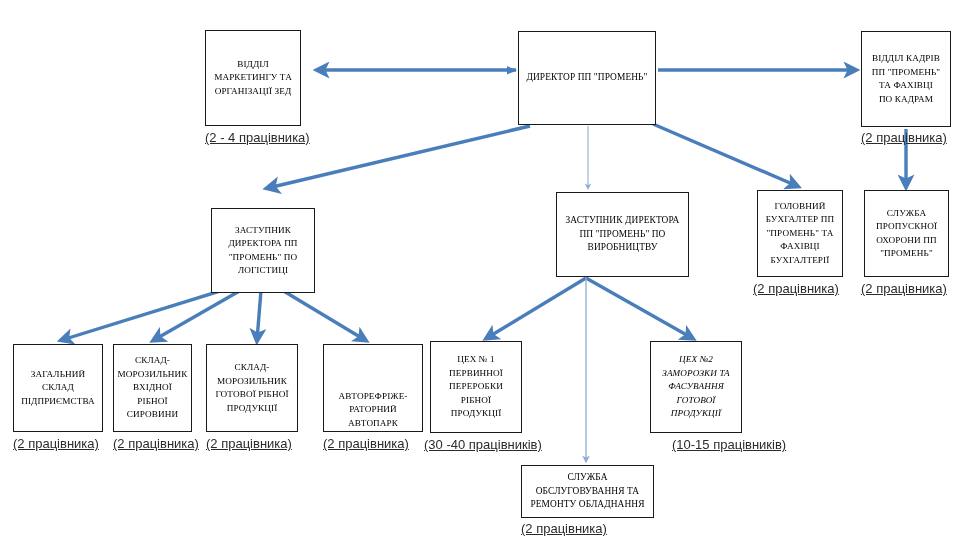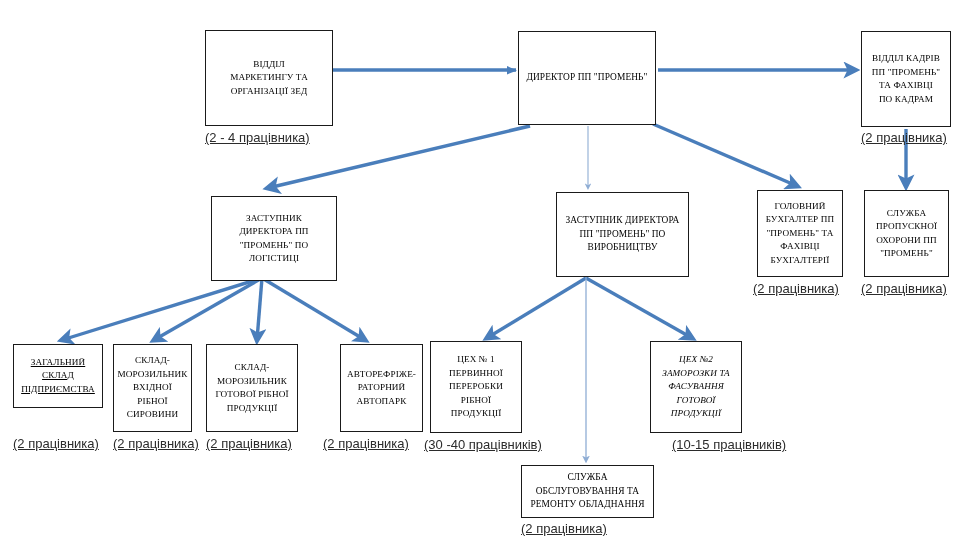--- a/index.html
+++ b/index.html
@@ -111,40 +111,40 @@
       <line x1="586" y1="278" x2="487" y2="338" stroke="#4a7ebb" stroke-width="3.4" marker-end="url(#ah)"></line>
     </g>
     <g>
       <line x1="586" y1="278" x2="692" y2="338" stroke="#4a7ebb" stroke-width="3.4" marker-end="url(#ah)"></line>
     </g>
     <g>
       <line x1="586" y1="278" x2="586" y2="461" stroke="#8fadd4" stroke-width="1.3" marker-end="url(#ah-thin)"></line>
     </g>
   </svg>
 
-  <div class="node" style="left:205px; top:30px; width:128px; height:96px;">
+  <div class="node" style="left:205px; top:30px; width:96px; height:96px;">
     <span class="label">ВІДДІЛ
 МАРКЕТИНГУ ТА
 ОРГАНІЗАЦІЇ ЗЕД</span>
   </div>
   <div class="caption" style="left:205px; top:130px;">(2 - 4 працівника)</div>
 
   <div class="node wide" style="left:518px; top:31px; width:138px; height:94px;">
     <span class="label">ДИРЕКТОР ПП "ПРОМЕНЬ"</span>
   </div>
 
   <div class="node" style="left:861px; top:31px; width:90px; height:96px;">
     <span class="label">ВІДДІЛ КАДРІВ
 ПП "ПРОМЕНЬ"
 ТА ФАХІВЦІ
 ПО КАДРАМ</span>
   </div>
   <div class="caption" style="left:861px; top:130px;">(2 працівника)</div>
 
-  <div class="node" style="left:211px; top:196px; width:126px; height:85px;">
+  <div class="node" style="left:211px; top:208px; width:104px; height:85px;">
     <span class="label">ЗАСТУПНИК
 ДИРЕКТОРА ПП
 "ПРОМЕНЬ" ПО
 ЛОГІСТИЦІ</span>
   </div>
 
   <div class="node wide" style="left:521px; top:192px; width:133px; height:85px;margin-left:35px;">
     <span class="label">ЗАСТУПНИК ДИРЕКТОРА
 ПП "ПРОМЕНЬ" ПО
 ВИРОБНИЦТВУ</span>
@@ -160,21 +160,21 @@
   <div class="caption" style="left:753px; top:281px;">(2 працівника)</div>
 
   <div class="node" style="left:864px; top:190px; width:85px; height:87px;">
     <span class="label">СЛУЖБА
 ПРОПУСКНОЇ
 ОХОРОНИ ПП
 "ПРОМЕНЬ"</span>
   </div>
   <div class="caption" style="left:861px; top:281px;">(2 працівника)</div>
 
-  <div class="node" style="left:13px; top:344px; width:90px; height:64px;text-decoration:underline;">
+  <div class="node" style="left:13px; top:344px; width:90px; height:88px;">
     <span class="label">ЗАГАЛЬНИЙ
 СКЛАД
 ПІДПРИЄМСТВА</span>
   </div>
   <div class="caption" style="left:13px; top:436px;">(2 працівника)</div>
 
   <div class="node" style="left:113px; top:344px; width:79px; height:88px;">
     <span class="label">СКЛАД-
 МОРОЗИЛЬНИК
 ВХІДНОЇ РІБНОЇ
@@ -183,21 +183,21 @@
   <div class="caption" style="left:113px; top:436px;">(2 працівника)</div>
 
   <div class="node" style="left:206px; top:344px; width:92px; height:88px;">
     <span class="label">СКЛАД-
 МОРОЗИЛЬНИК
 ГОТОВОЇ РІБНОЇ
 ПРОДУКЦІЇ</span>
   </div>
   <div class="caption" style="left:206px; top:436px;">(2 працівника)</div>
 
-  <div class="node" style="left:340px; top:344px; width:83px; height:88px;">
+  <div class="node" style="left:323px; top:344px; width:100px; height:88px;align-items:flex-end;">
     <span class="label">АВТОРЕФРІЖЕ-
 РАТОРНИЙ
 АВТОПАРК</span>
   </div>
   <div class="caption" style="left:323px; top:436px;">(2 працівника)</div>
 
   <div class="node" style="left:430px; top:341px; width:92px; height:92px;">
     <span class="label">ЦЕХ № 1
 ПЕРВИННОЇ
 ПЕРЕРОБКИ

